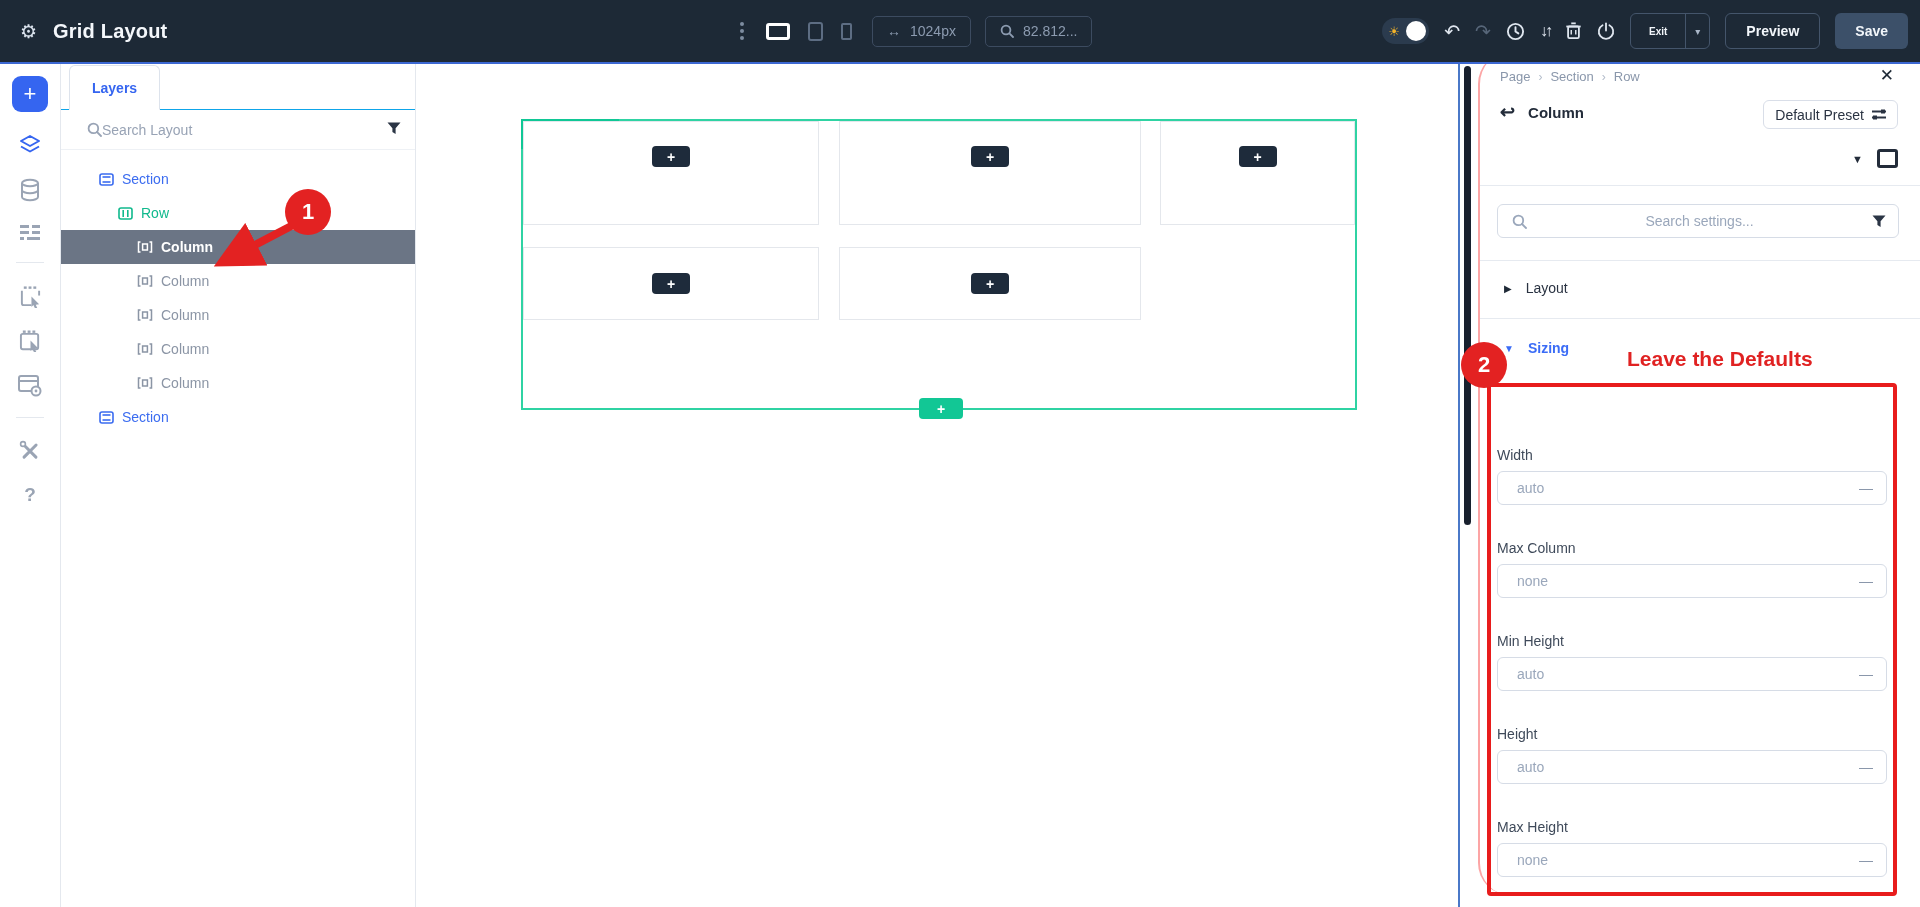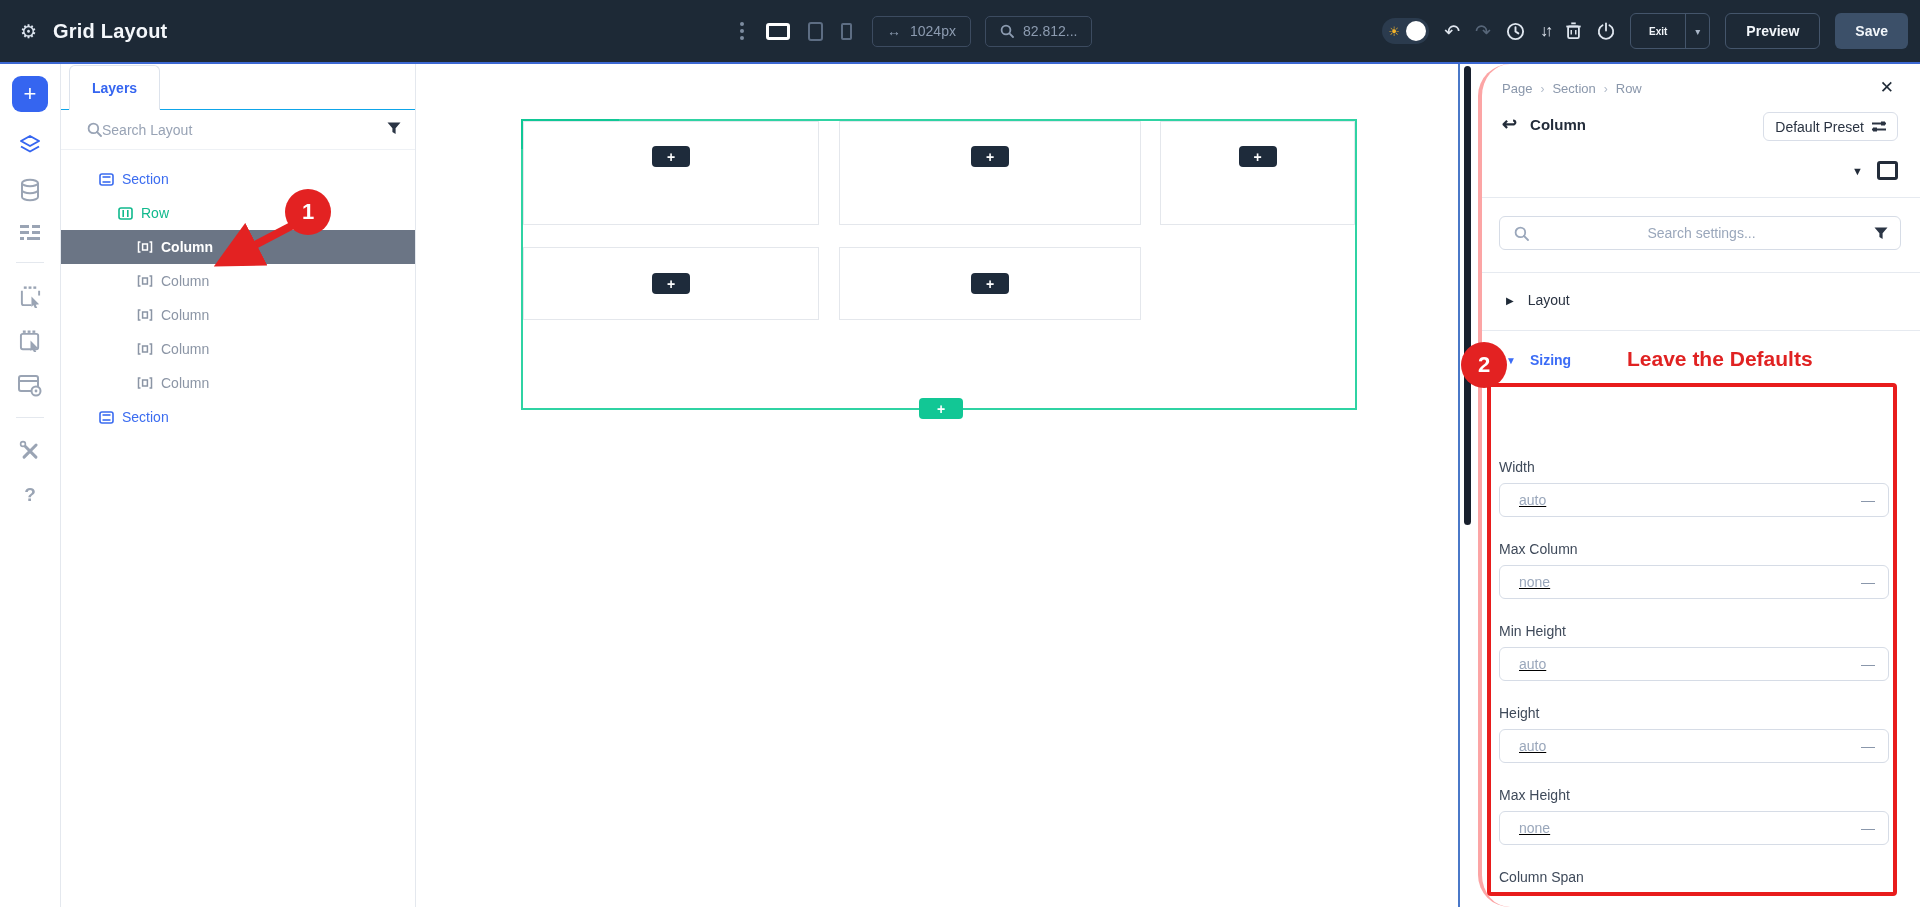--- a/index.html
+++ b/index.html
@@ -70,21 +70,21 @@
   .section-box { position:absolute; left:105px; top:55px; width:836px; height:291px; border:2px solid #2fd3a3; }
   .cell { position:absolute; border:1px solid #e4e7ec; background:#fff; display:flex; justify-content:center; }
   .addbtn { width:38px; height:21px; background:#1e2b3b; color:#fff; border-radius:4px; font-size:14px; font-weight:700; display:flex; align-items:center; justify-content:center; line-height:1; }
   .cell.top .addbtn { margin-top:24px; }
   .cell.mid { align-items:center; }
   .el-toolbar { position:absolute; left:-2px; top:-2px; width:98px; height:30px; background:#10c795; border-radius:0 0 4px 0; display:flex; align-items:center; justify-content:space-evenly; padding:0 4px; }
   .el-toolbar .ti { color:#fff; display:flex; align-items:center; font-size:14px; line-height:1; }
   .section-add { position:absolute; left:396px; bottom:-11px; width:44px; height:21px; background:#12c795; border-radius:4px; color:#fff; font-size:14px; font-weight:700; display:flex; align-items:center; justify-content:center; }
 
   
-  .inspector { position:absolute; left:1478px; top:64px; width:442px; height:843px; background:#fff; border-left:4px solid #fca5a5; z-index:4;border-radius:32px; }
+  .inspector { position:absolute; left:1478px; top:52px; width:442px; height:843px; background:#fff; border-left:2px solid #fca5a5; z-index:4;border-radius:32px; }
   .crumb { position:absolute; left:20px; top:17px; display:flex; align-items:center; gap:8px; font-size:13px; color:#8a97ab; }
   .crumb .sep { color:#b3bdcb; font-size:12px; }
   .close-x { position:absolute; right:26px; top:13px; font-size:17px; color:#1e2936; font-weight:400; }
   .el-head { position:absolute; left:20px; top:49px; display:flex; align-items:center; gap:13px; }
   .back-ic { font-size:18px; color:#232c3a; font-weight:700; }
   .el-name { font-size:15px; font-weight:700; color:#232c3a; }
   .preset-btn { position:absolute; right:22px; top:48px; height:29px; display:flex; align-items:center; gap:8px; border:1px solid #d9dee8; border-radius:6px; padding:0 11px; font-size:14px; font-weight:500; color:#2a3342; background:#fff; }
   .tabs { position:absolute; left:20px; top:97px; display:flex; gap:28px; }
   .tab { font-size:14px; color:#49536a; padding-bottom:14px; }
   .tab.active { color:#3b6cf6; font-weight:700; border-bottom:4px solid #3b6cf6; border-radius:2px; }
@@ -95,23 +95,23 @@
   .insearch input { flex:1; border:none; outline:none; font-size:14px; font-family:"Liberation Sans",sans-serif; color:#333;text-align:center; }
   .insearch input::placeholder { color:#9aa7bb; }
   .idiv { position:absolute; left:0; width:442px; border-top:1px solid #e6eaf0; }
   .acc { position:absolute; left:24px; display:flex; align-items:center; gap:14px; font-size:14px; }
   .acc .tri { font-size:10px; }
   .acc.collapsed { color:#2a3342; font-weight:500; }
   .acc.collapsed .tri { color:#1e2936; }
   .acc.open { color:#3b6cf6; font-weight:700; }
   .acc.open .tri { color:#3b6cf6; }
   .fields { position:absolute; left:17px; top:395px; width:402px; }
-  .field { margin-bottom:24px; }
+  .field { margin-bottom:35px; }
   .field label { display:block; font-size:14px; color:#3f4a5a; margin-bottom:8px; }
-  .inp { position:relative; width:390px; height:34px; border:1px solid #d6dce6; border-radius:6px; display:flex; align-items:center;text-decoration:underline; }
+  .inp { position:relative; width:390px; height:34px; border:1px solid #d6dce6; border-radius:6px; display:flex; align-items:center; }
   .inp input { width:100%; border:none; outline:none; background:transparent; padding:0 34px 0 19px; font-size:14px; color:#333; font-family:"Liberation Sans",sans-serif; }
   .inp input::placeholder { color:#9aa7bb; }
   .inp .dash { position:absolute; right:13px; color:#8a97ab; font-size:14px; }
 
   
   .ann-rect { position:absolute; left:1487px; top:383px; width:410px; height:513px; border:4px solid #e81c1c; border-radius:4px; z-index:20; pointer-events:none; }
   .ann-circle { position:absolute; width:46px; height:46px; border-radius:50%; background:#e32222; color:#fff; font-size:22px; font-weight:700; display:flex; align-items:center; justify-content:center; z-index:22; }
   .c1 { left:285px; top:189px; }
   .c2 { left:1461px; top:342px; }
   .ann-note { position:absolute; left:1627px; top:347px; font-size:21px; font-weight:700; color:#e02222; z-index:21; }

